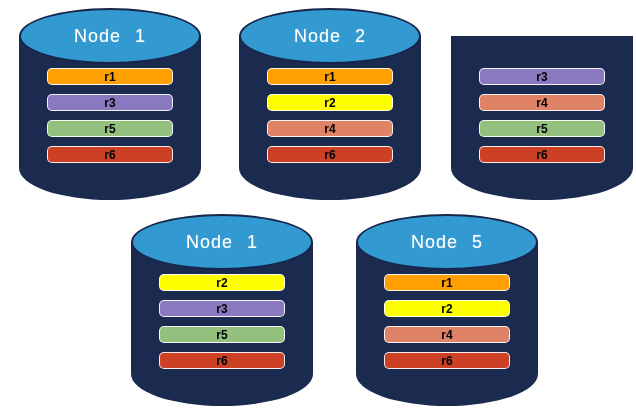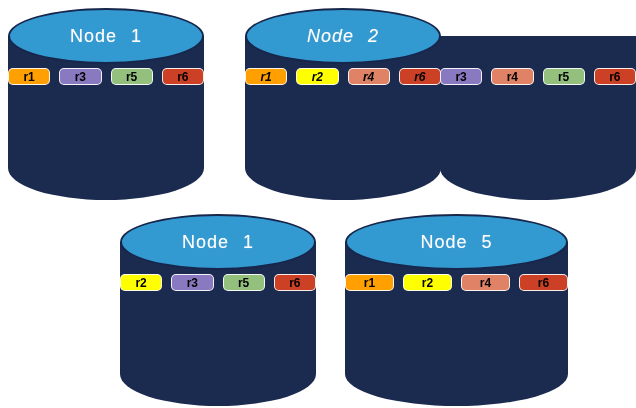--- a/index.html
+++ b/index.html
@@ -6,21 +6,21 @@
   body {
     width: 636px; height: 408px;
     background: #ffffff;
     font-family: "Liberation Sans", sans-serif;
     position: relative;
     overflow: hidden;
   }
   .stage { position: absolute; inset: 0; }
   .node {
     position: absolute;
-    width: 196px; height: 192px;
+    width: 182px; height: 192px; margin-left: 11px;
   }
   .cyl-body {
     position: absolute;
     left: 0; right: 0;
     top: 28px; bottom: 0;
     background: var(--body-color, #1B2A4F);
     border-radius: 0 0 50% 50% / 0 0 32px 32px;
   }
   .cyl-top {
     position: absolute;
@@ -39,21 +39,21 @@
     color: var(--label-color, #ffffff);
     font-size: 18px;
     letter-spacing: 1px;
     word-spacing: 8px;
     text-shadow: 0 0 1px rgba(255,255,255,0.4);
   }
   .bars {
     position: absolute;
     left: 0; right: 0; top: 60px;
     display: flex;
-    flex-direction: row;
+    flex-direction: column;
     align-items: center;
     gap: 9px;
     z-index: 3;
   }
   .bar {
     width: 126px; height: 17px;
     border-radius: 5px;
     border: 1px solid rgba(255,255,255,0.9);
     box-sizing: border-box;
     display: flex;
@@ -74,21 +74,21 @@
     <div class="cyl-top">
       <span class="node-label">Node 1</span>
     </div>
     <div class="bars">
         <div class="bar" style="background: rgb(255, 160, 0); color: rgb(0, 0, 0);">r1</div>
         <div class="bar" style="background: rgb(137, 121, 193); color: rgb(0, 0, 0);">r3</div>
         <div class="bar" style="background: rgb(147, 192, 125); color: rgb(0, 0, 0);">r5</div>
         <div class="bar" style="background: rgb(204, 65, 37); color: rgb(0, 0, 0);">r6</div>
       </div>
   </div>
-    <div class="node" style="left: 245px; top: 8px; font-style: italic;">
+    <div class="node" style="left: 228px; top: 8px;">
     <div class="cyl-body"></div>
     <div class="cyl-top">
       <span class="node-label">Node 2</span>
     </div>
     <div class="bars">
         <div class="bar" style="background: rgb(255, 160, 0); color: rgb(0, 0, 0);">r1</div>
         <div class="bar" style="background: rgb(255, 255, 0); color: rgb(0, 0, 0);">r2</div>
         <div class="bar" style="background: rgb(224, 130, 102); color: rgb(0, 0, 0);">r4</div>
         <div class="bar" style="background: rgb(204, 65, 37); color: rgb(0, 0, 0);">r6</div>
       </div>
@@ -107,21 +107,21 @@
     <div class="cyl-top">
       <span class="node-label">Node 1</span>
     </div>
     <div class="bars">
         <div class="bar" style="background: rgb(255, 255, 0); color: rgb(0, 0, 0);">r2</div>
         <div class="bar" style="background: rgb(137, 121, 193); color: rgb(0, 0, 0);">r3</div>
         <div class="bar" style="background: rgb(147, 192, 125); color: rgb(0, 0, 0);">r5</div>
         <div class="bar" style="background: rgb(204, 65, 37); color: rgb(0, 0, 0);">r6</div>
       </div>
   </div>
-    <div class="node" style="left: 345px; top: 214px; padding-left: 27px;">
+    <div class="node" style="left: 345px; top: 214px;">
     <div class="cyl-body"></div>
     <div class="cyl-top">
       <span class="node-label">Node 5</span>
     </div>
     <div class="bars">
         <div class="bar" style="background: rgb(255, 160, 0); color: rgb(0, 0, 0);">r1</div>
         <div class="bar" style="background: rgb(255, 255, 0); color: rgb(0, 0, 0);">r2</div>
         <div class="bar" style="background: rgb(224, 130, 102); color: rgb(0, 0, 0);">r4</div>
         <div class="bar" style="background: rgb(204, 65, 37); color: rgb(0, 0, 0);">r6</div>
       </div>

